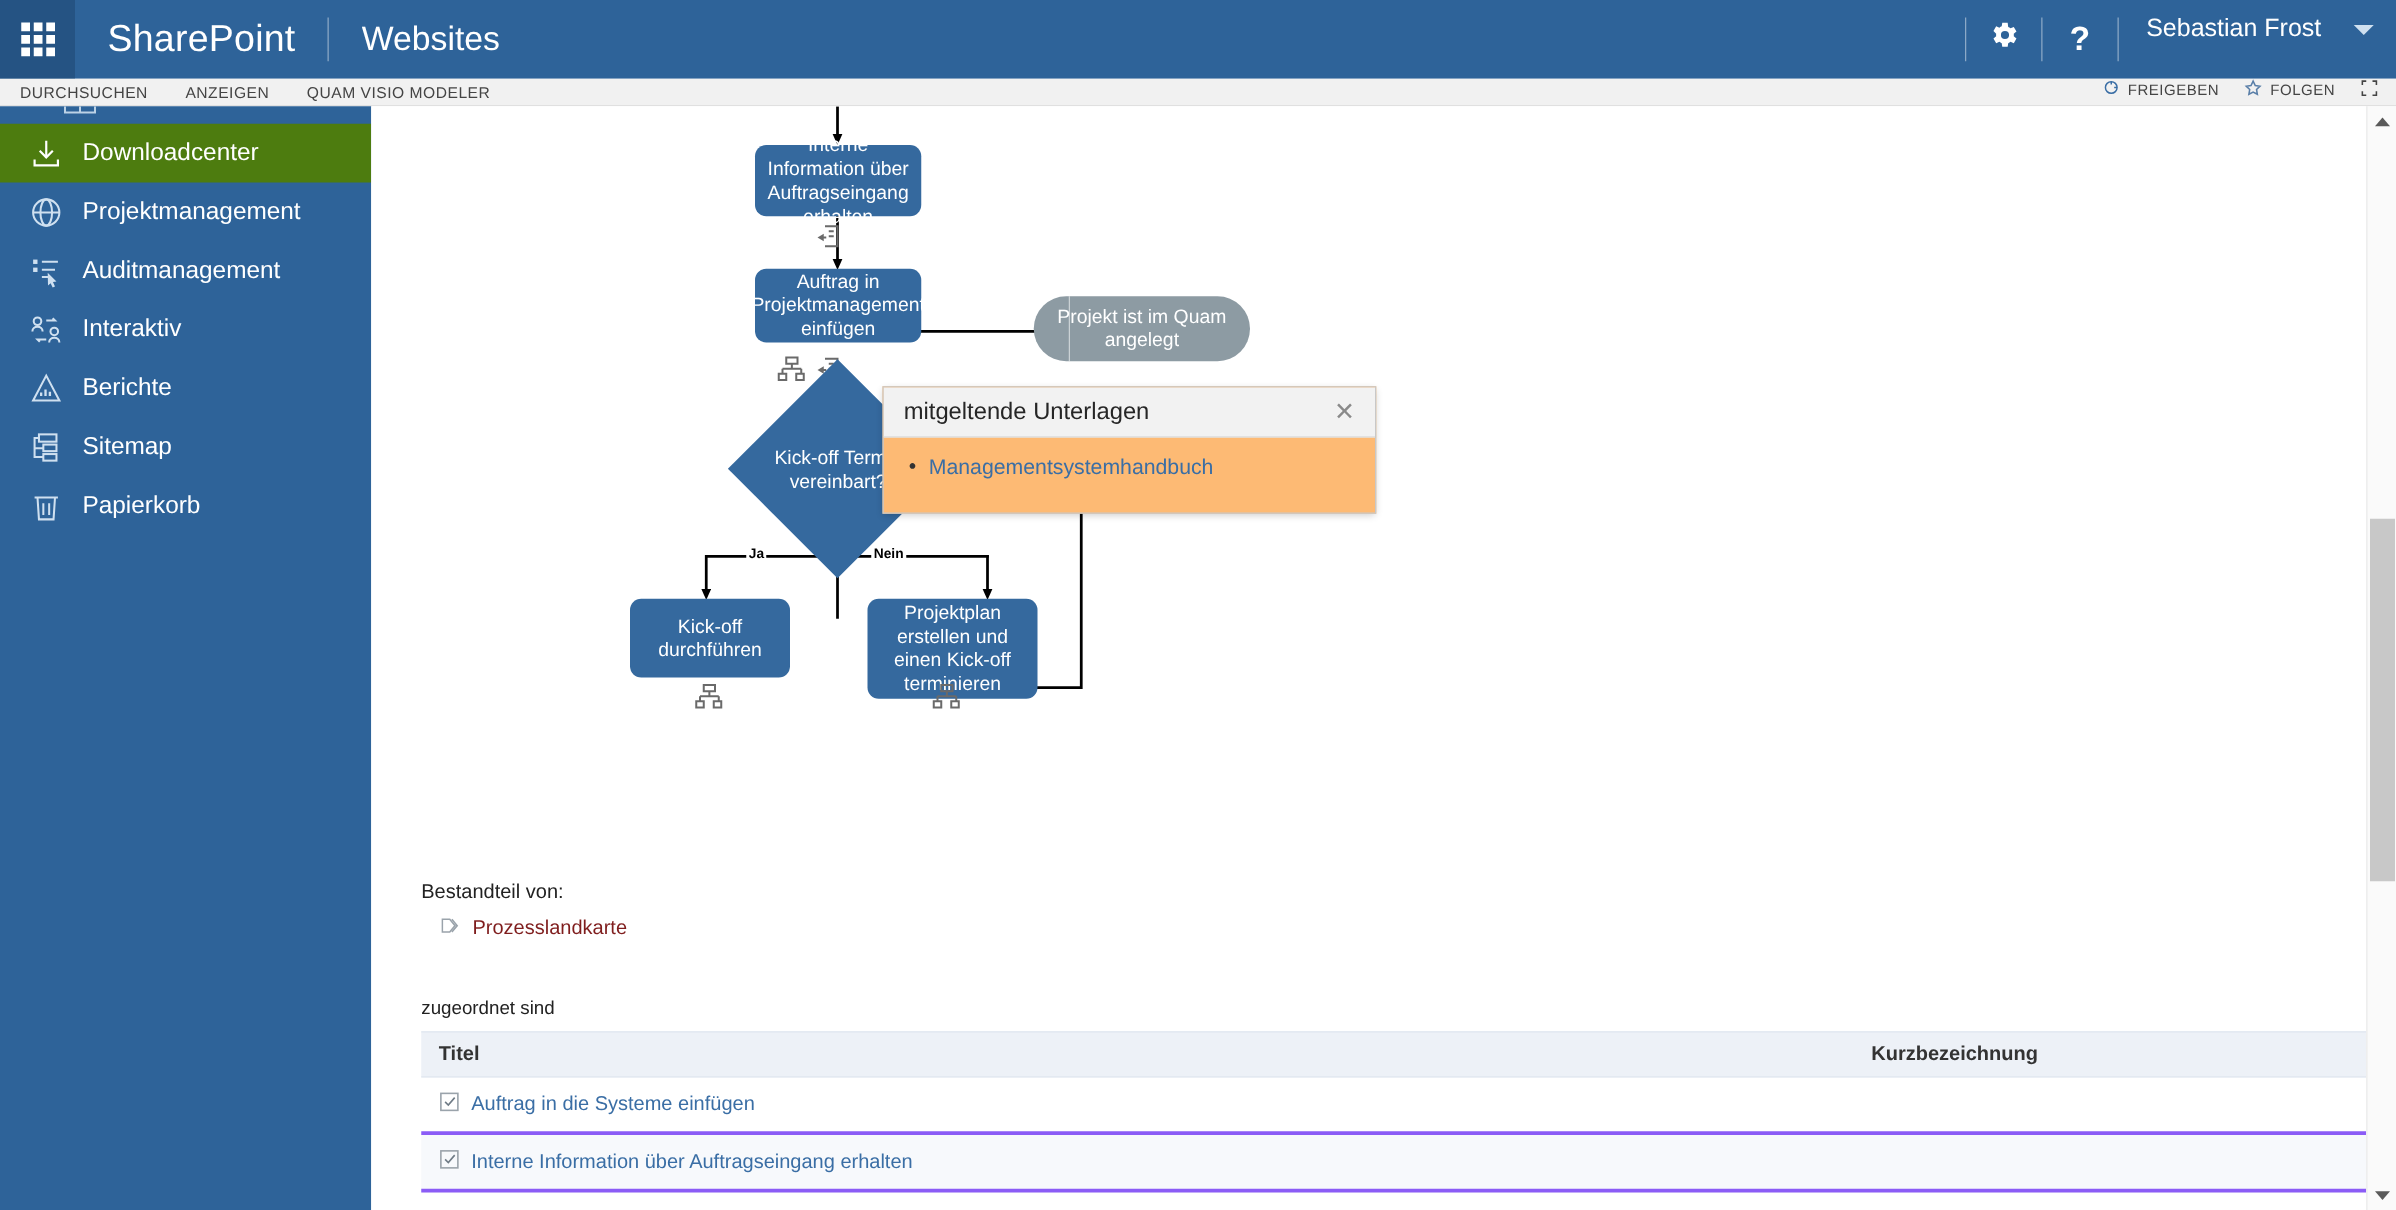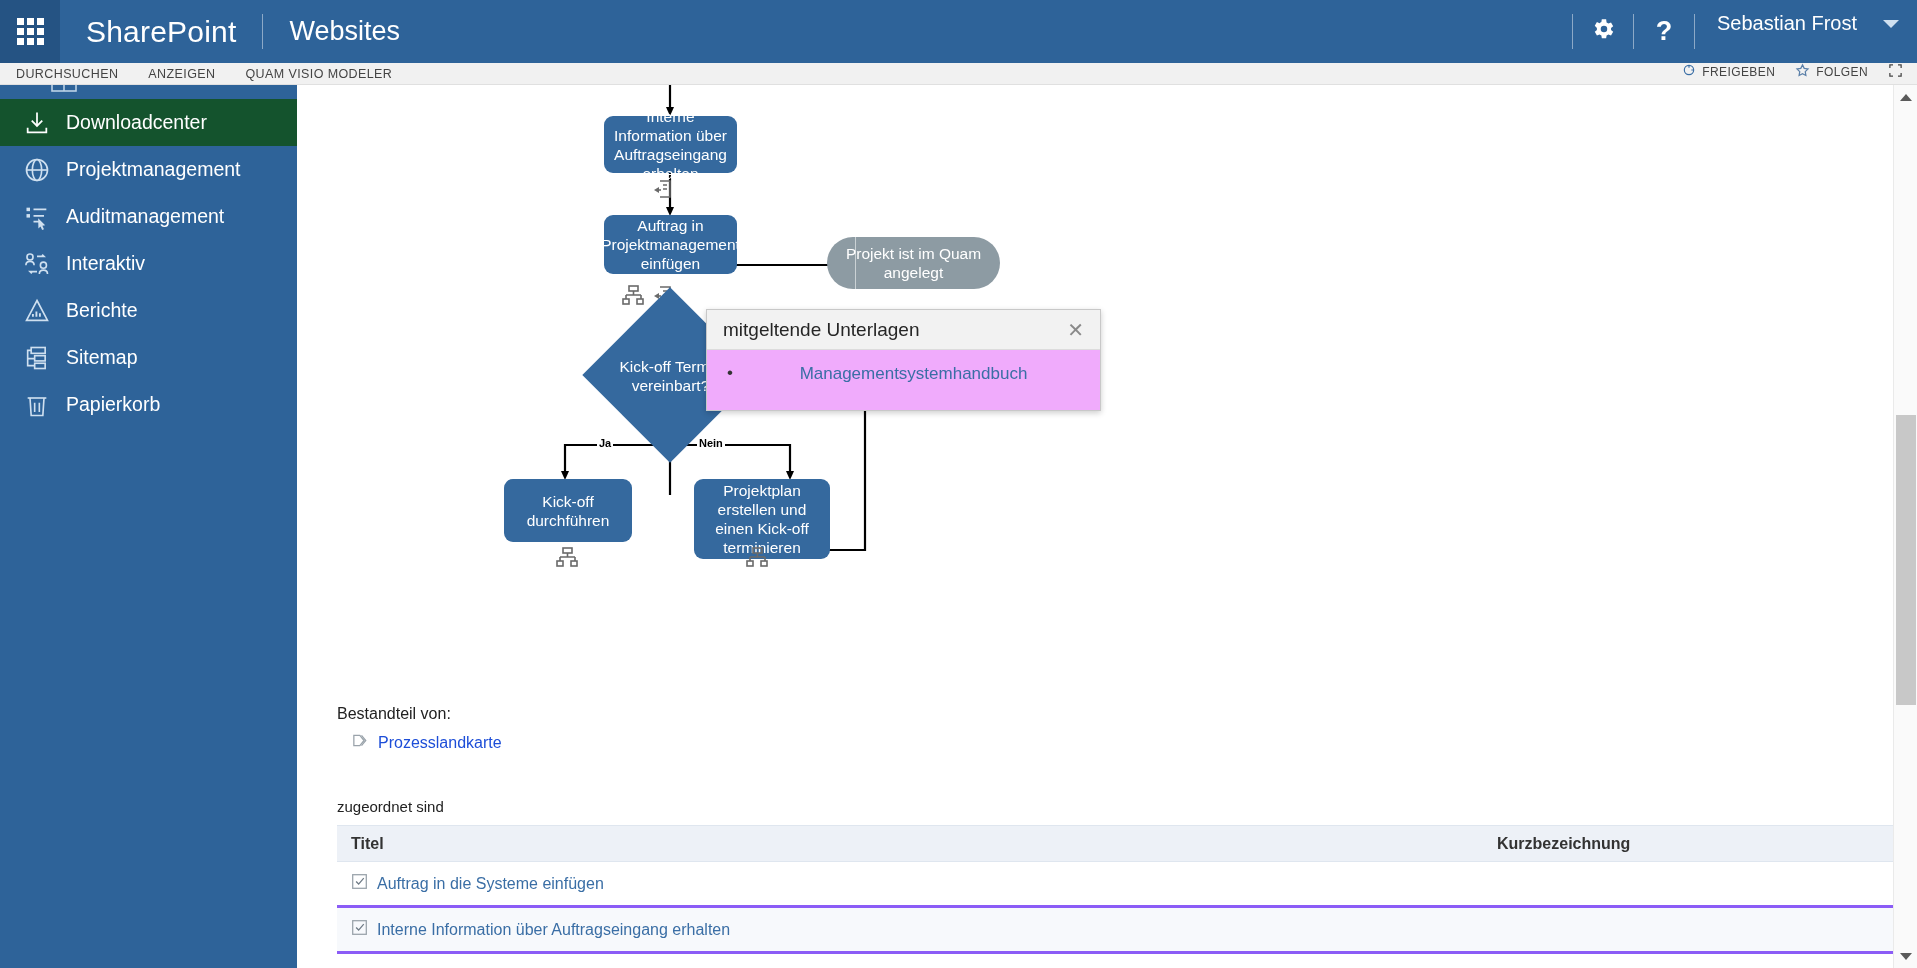--- a/index.html
+++ b/index.html
@@ -83,21 +83,21 @@
     width: 297px; height: 883px;
     background: #2E6399;
     overflow: hidden;
   }
   .nav-item {
     display: flex; align-items: center;
     height: 47px; padding-left: 12px;
     color: #ffffff; font-size: 19.5px; font-weight: 400;
     cursor: pointer; white-space: nowrap;
   }
-  .nav-item.selected { background: #14532d; }
+  .nav-item.selected { background: #4d7c0f; }
   .nav-ico {
     width: 50px; min-width: 50px; display: flex;
     align-items: center; justify-content: center;
   }
   .nav-clip {
     height: 14px; overflow: hidden;
     display: flex; align-items: flex-end; padding-left: 12px;
   }
   .nav-label { padding-left: 4px; }
 
@@ -152,25 +152,24 @@
   .edge-label{
     position:absolute; font-size:11px; font-weight:bold; color:#000;
     background:#fff; padding:0 2px;
   }
   .badge { position: absolute; cursor: pointer; }
 
   
   .callout {
     position: absolute;
     width: 395px;
-    background: #f0abfc;
+    background: #fdba74;
     border: 1px solid #c8c8c8;
     box-shadow: 0 2px 6px rgba(0,0,0,.20);
     z-index: 40;
-    text-align: center;
   }
   .callout-head {
     height: 40px;
     background: #F2F2F2;
     border-bottom: 1px solid #dcdcdc;
     display: flex; align-items: center; justify-content: space-between;
     padding: 0 12px 0 16px;
   }
   .callout-title { font-size: 19px; color: #262626; font-weight: 400; }
   .callout-close {
@@ -185,21 +184,21 @@
   .callout-li::before {
     content: "\2022"; position: absolute; left: 0; top: -1px; color: #333;
   }
 
   
   .sect { position: absolute; left: 40px; }
   .sect-label { font-size: 16px; color: #222; }
   .doclink {
     display: flex; align-items: center; gap: 8px;
     margin-top: 10px; margin-left: 16px;
-    font-size: 16px; color: #1d4ed8; cursor: pointer;
+    font-size: 16px; color: #7f1d1d; cursor: pointer;
   }
   .small-label { font-size: 15px; color: #222; text-align: right; }
 
   
   .dtable { position: absolute; left: 40px; width: 1556px; }
   .dt-head {
     display: flex; background: #EDF1F7;
     border-top: 1px solid #dfe6ef; border-bottom: 1px solid #dfe6ef;
     height: 37px; align-items: center;
   }

